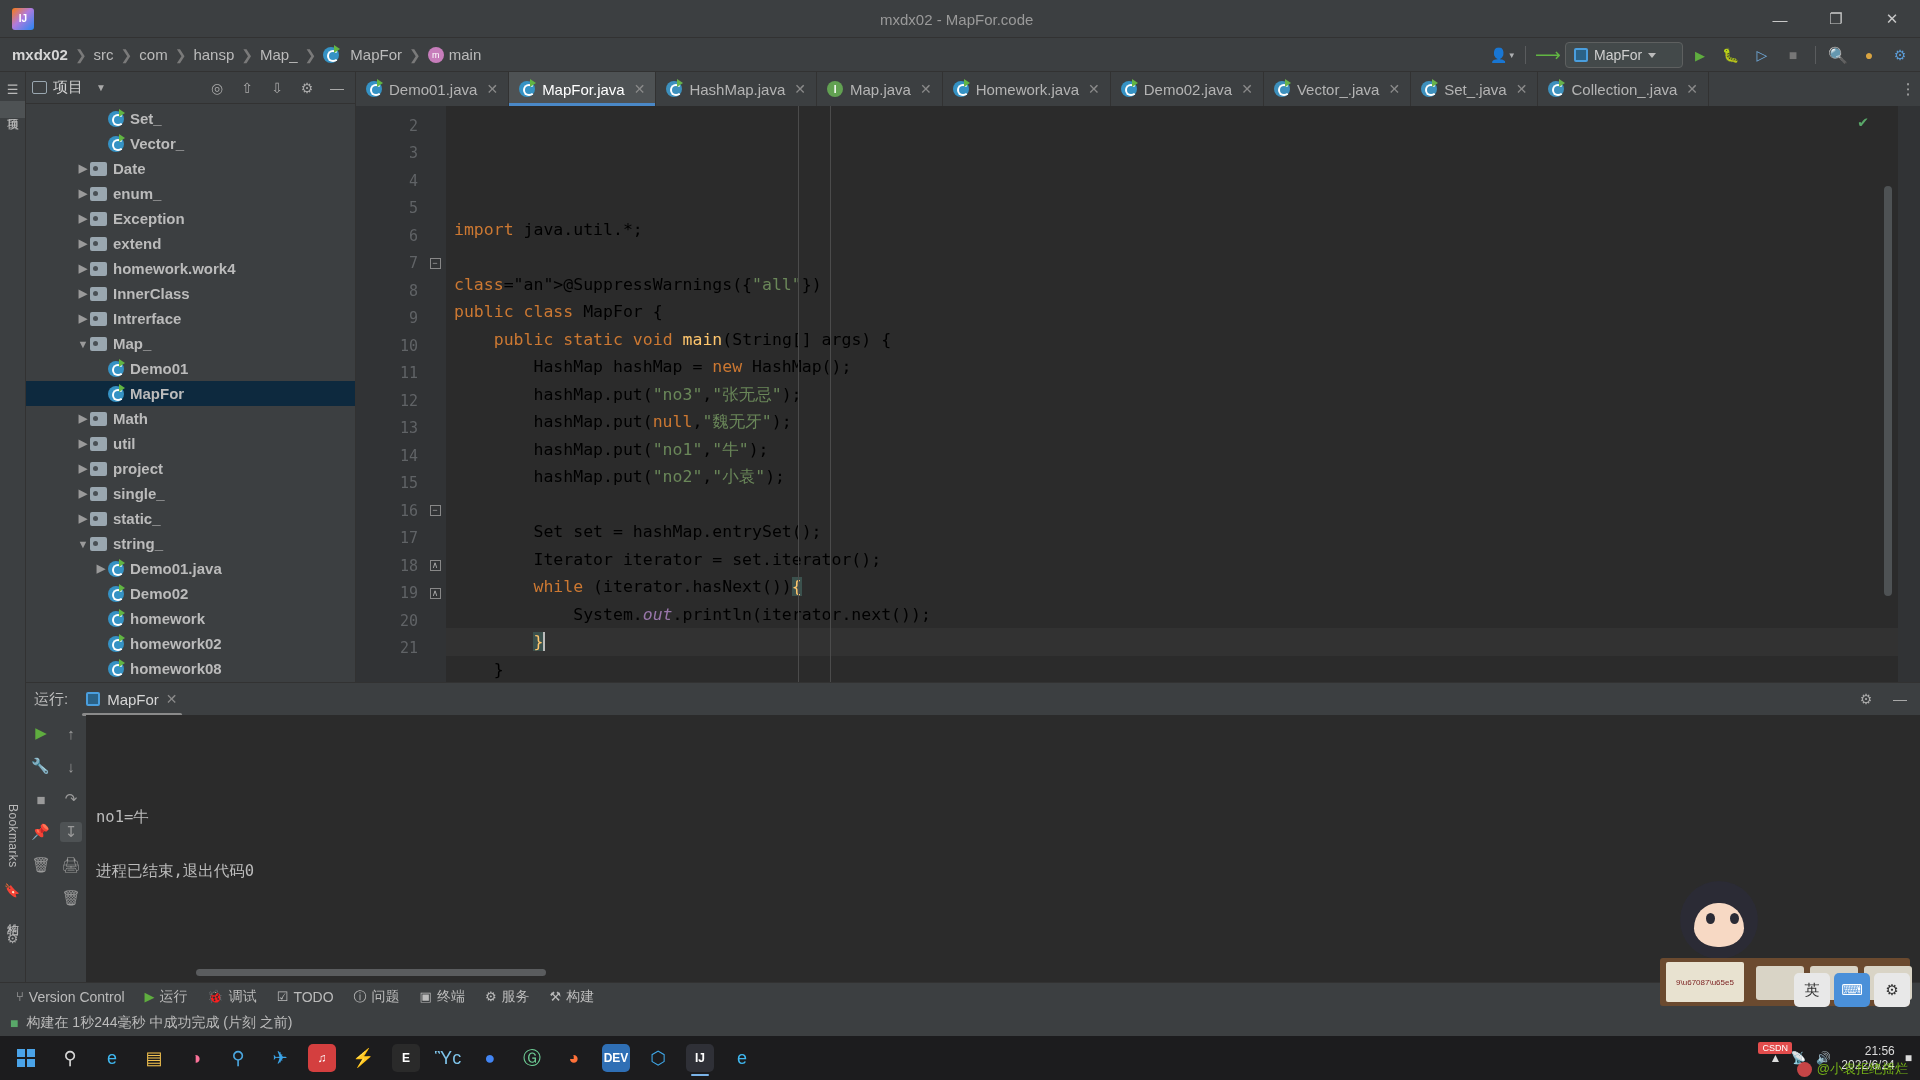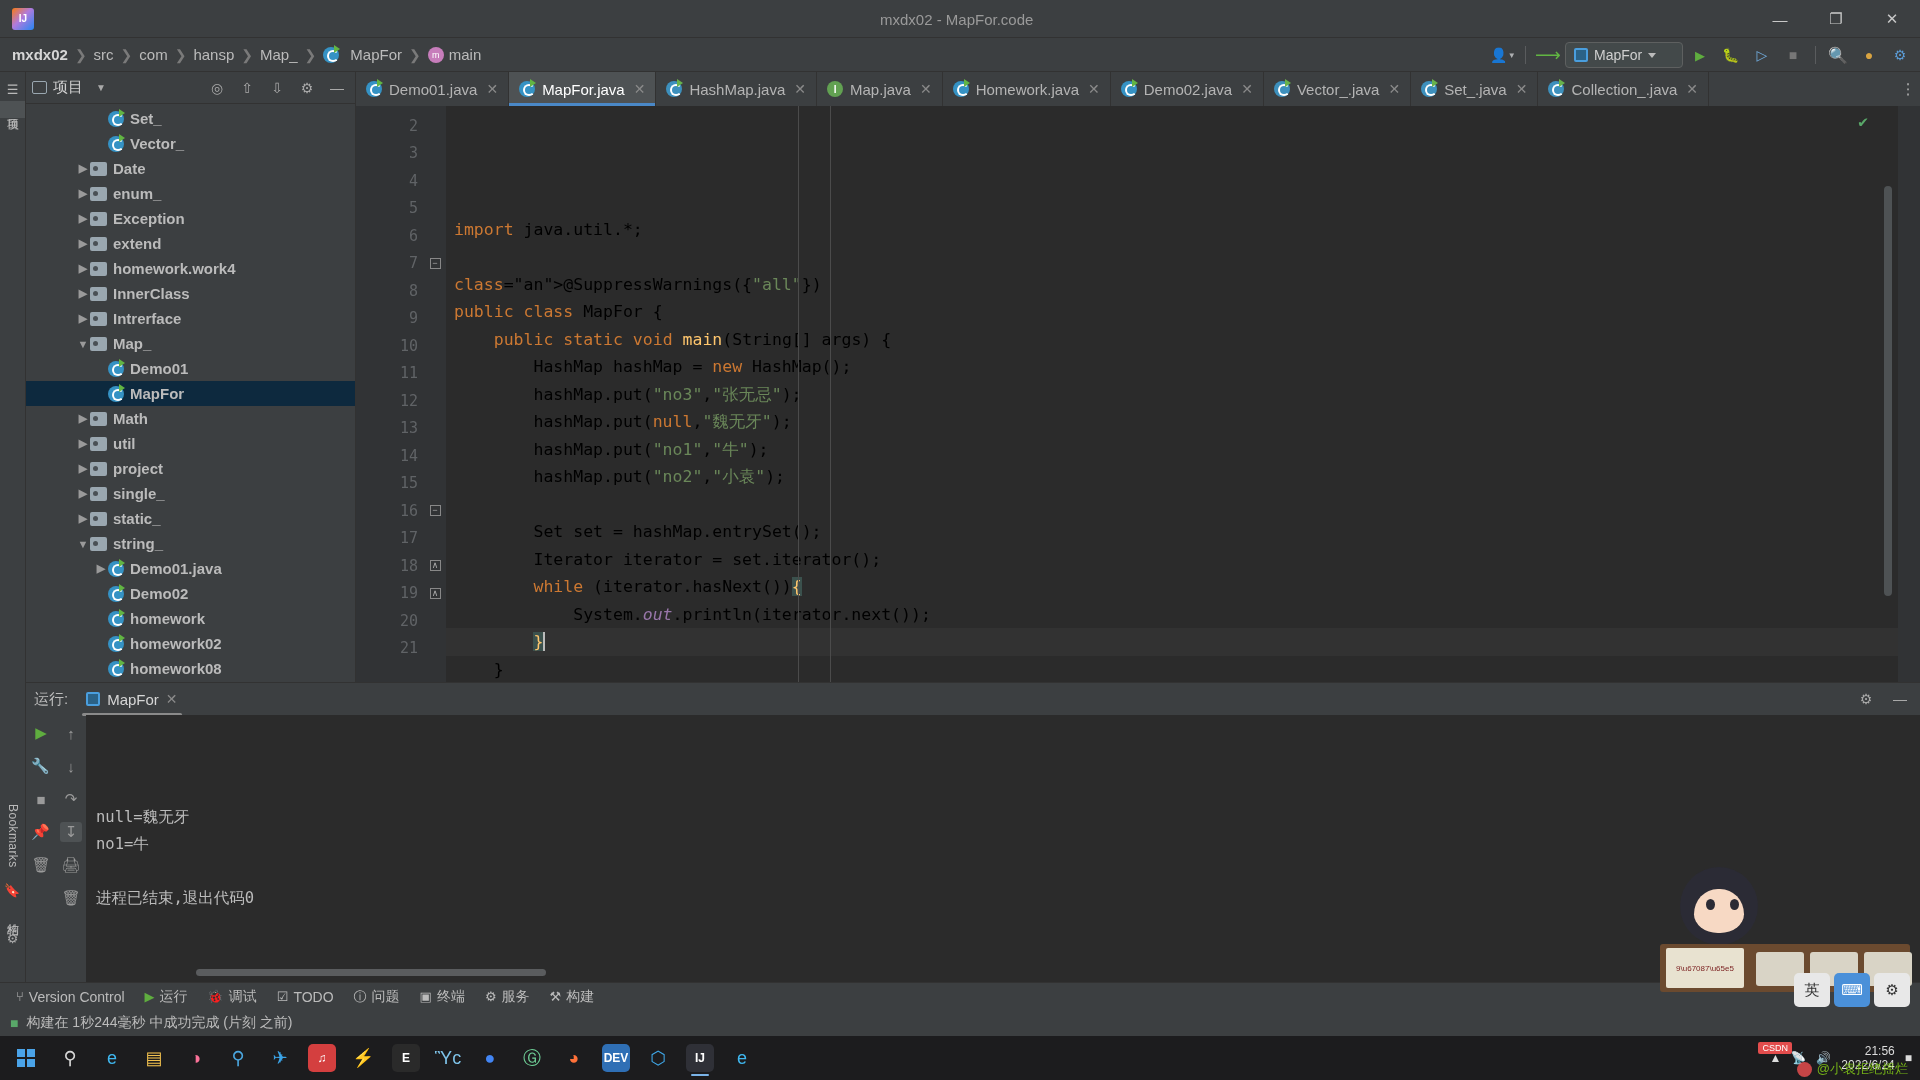--- a/index.html
+++ b/index.html
@@ -231,21 +231,21 @@
   
   .ime-bar {
     position: absolute; right: 10px; bottom: 70px; height: 40px; display:flex; align-items:center; gap:4px;
   }
   .ime-key {
     width: 36px;height:34px;background:#e8e8e8;border-radius:5px;display:flex;align-items:center;justify-content:center;
     color:#333;font-size:15px;
   }
   .ime-key.blue{background:#4a90d9;color:#fff;}
   .chibi {
-    position:absolute; right: 10px; bottom: 80px; width: 250px; height: 135px; pointer-events:none;
+    position:absolute; right: 10px; bottom: 66px; width: 250px; height: 135px; pointer-events:none;
   }
   .chibi-body{position:absolute;left:20px;top:2px;width:78px;height:78px;border-radius:50%;
     background:#2b2b35;}
   .chibi-face{position:absolute;left:34px;top:24px;width:50px;height:44px;border-radius:50%/60% 60% 45% 45%;background:#f7d9c4;}
   .chibi-eye{position:absolute;width:9px;height:11px;border-radius:50%;background:#2b2b35;top:34px;}
   .chibi-box{position:absolute;left:0;bottom:8px;width:250px;height:48px;background:#6b4a2f;border-radius:3px;}
   .chibi-note{position:absolute;left:6px;bottom:12px;width:78px;height:40px;background:#e8e2d0;border-radius:2px;
     font-size:8px;color:#7a1f1f;display:flex;align-items:center;justify-content:center;text-align:center;}
   .chibi-tile{position:absolute;bottom:14px;width:48px;height:34px;background:#d9d4c6;border-radius:3px;}
   .watermark {
@@ -600,21 +600,21 @@
           <div class="run-tools2">
             <span class="rt">↑</span>
             <span class="rt">↓</span>
             <span class="rt">↷</span>
             <span class="rt sel">↧</span>
             <span class="rt">🖨</span>
             <span class="rt">🗑</span>
           </div>
           <div class="console" id="console">
             <div class="hscroll"></div>
-          <div>null=魏无牙</div><div>no1=牛</div><div>&nbsp;</div><div>进程已结束,退出代码0</div></div>
+          <div>no1=牛</div><div>&nbsp;</div><div>进程已结束,退出代码0</div></div>
         </div>
       </div>
     </div>
   </div>
 
   <div class="statusbar" id="statusbar">
       <div class="sb-item">
         <span style="font-size: 13px;">⑂</span>
         <span>Version Control</span>
       </div>

